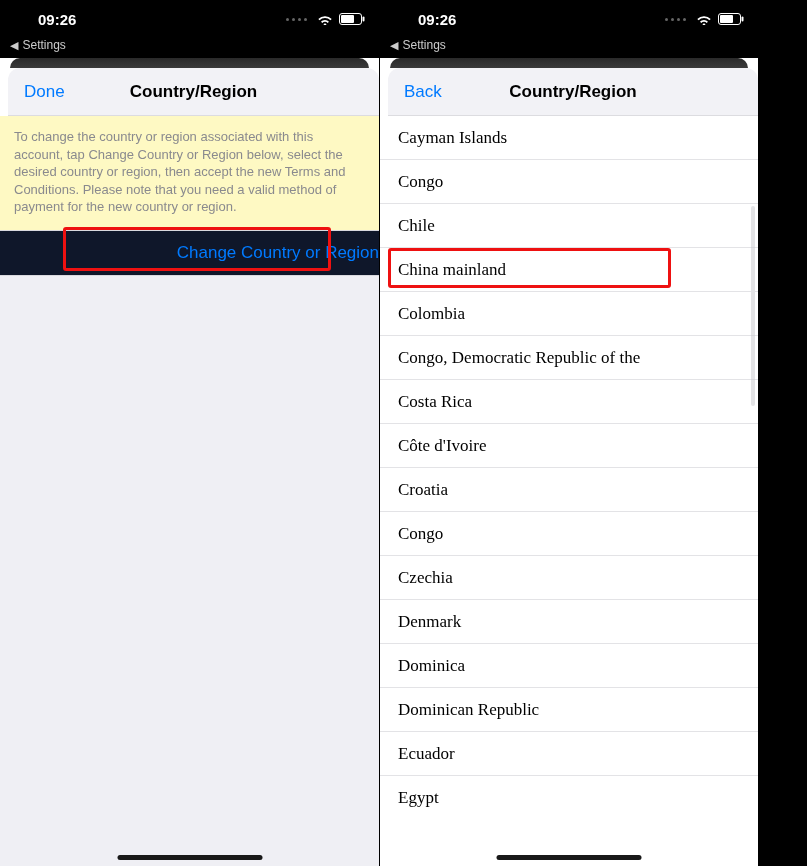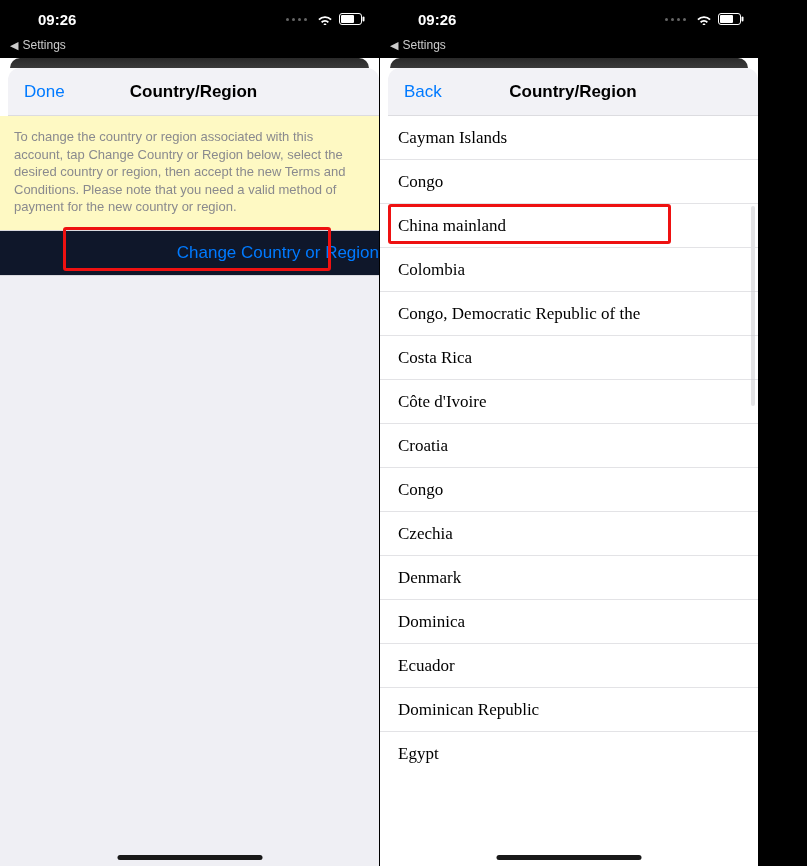--- a/index.html
+++ b/index.html
@@ -108,33 +108,34 @@
     </div>
     <div class="peek"></div>
     <div class="navbar">
       <span class="left-btn">Back</span>
       <span class="title">Country/Region</span>
     </div>
     <div class="listwrap" id="country-list">
       <div class="scrolltrack"></div>
     <div class="row">Cayman Islands</div>
         <div class="row">Congo</div>
+        <div class="row">Chile</div>
         <div class="hlwrap">
           <div class="row">China mainland</div>
           <div class="highlight right"></div>
         </div>
         <div class="row">Colombia</div>
         <div class="row">Congo, Democratic Republic of the</div>
         <div class="row">Costa Rica</div>
         <div class="row">Côte d'Ivoire</div>
         <div class="row">Croatia</div>
         <div class="row">Congo</div>
         <div class="row">Czechia</div>
         <div class="row">Denmark</div>
         <div class="row">Dominica</div>
+        <div class="row">Dominican Republic</div>
         <div class="row">Ecuador</div>
-        <div class="row">Dominican Republic</div>
         <div class="row last">Egypt</div>
       </div>
     <div class="homeind"></div>
   </div>
 
 </div>
 
 </body></html>

